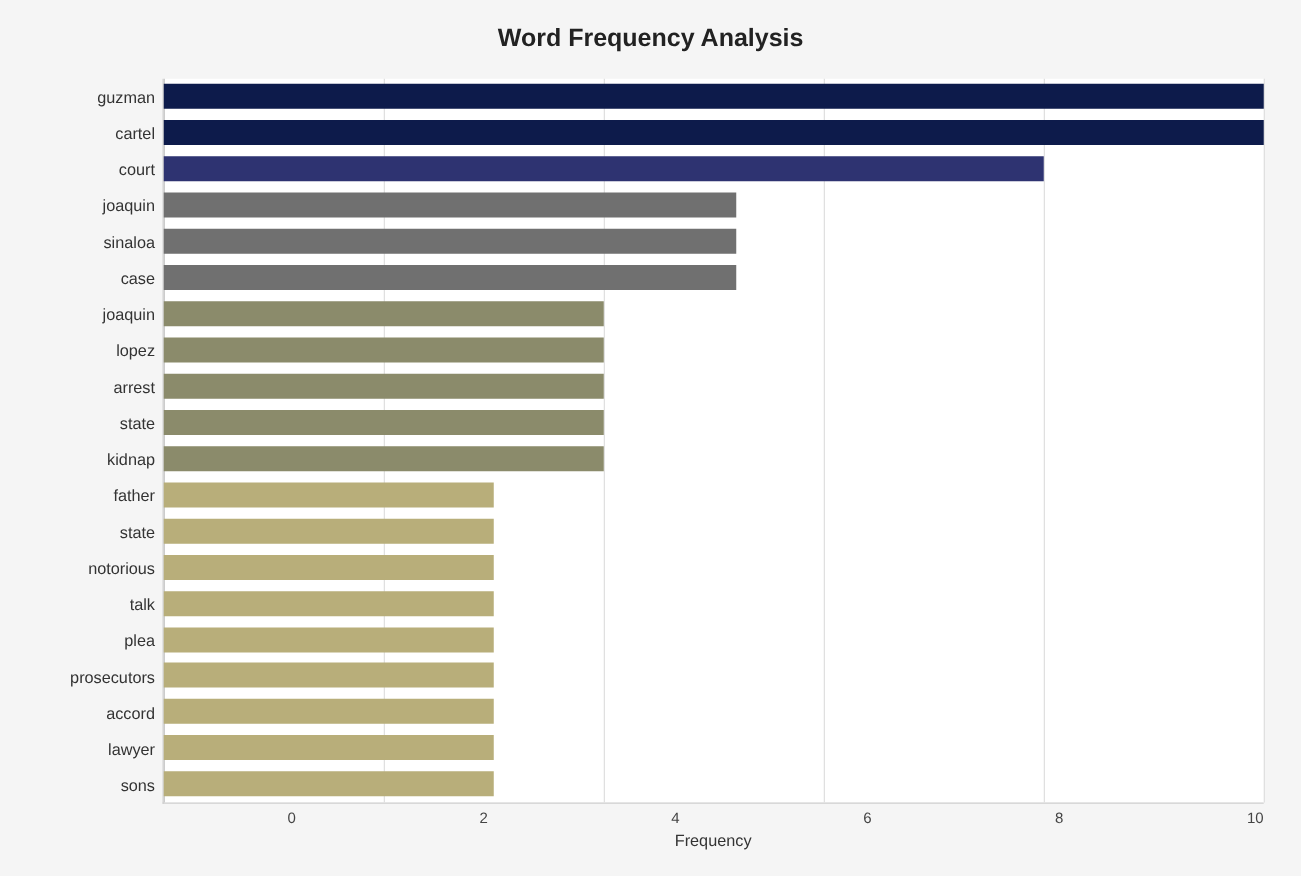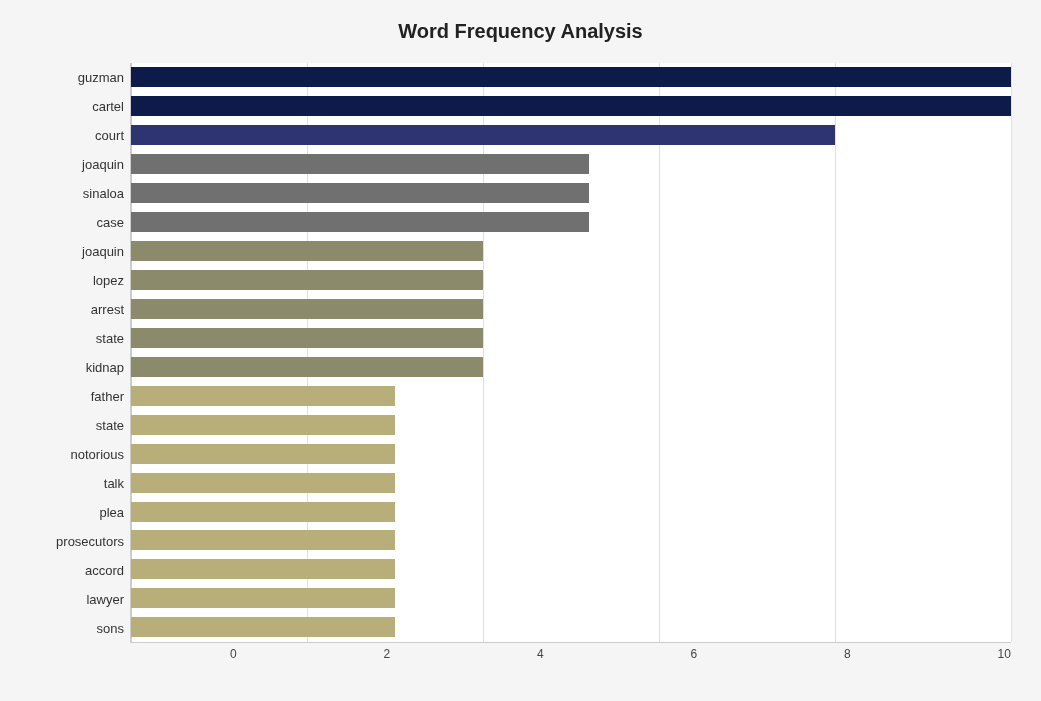--- a/index.html
+++ b/index.html
@@ -207,14 +207,15 @@
 
   <div class="bottom-section">
     <div class="x-axis" id="x-axis">
         <div class="x-tick">0</div>
         <div class="x-tick">2</div>
         <div class="x-tick">4</div>
         <div class="x-tick">6</div>
         <div class="x-tick">8</div>
         <div class="x-tick">10</div>
       </div>
+    <div class="x-axis-label">Frequency</div>
   </div>
 </div>
 
 </body></html>

